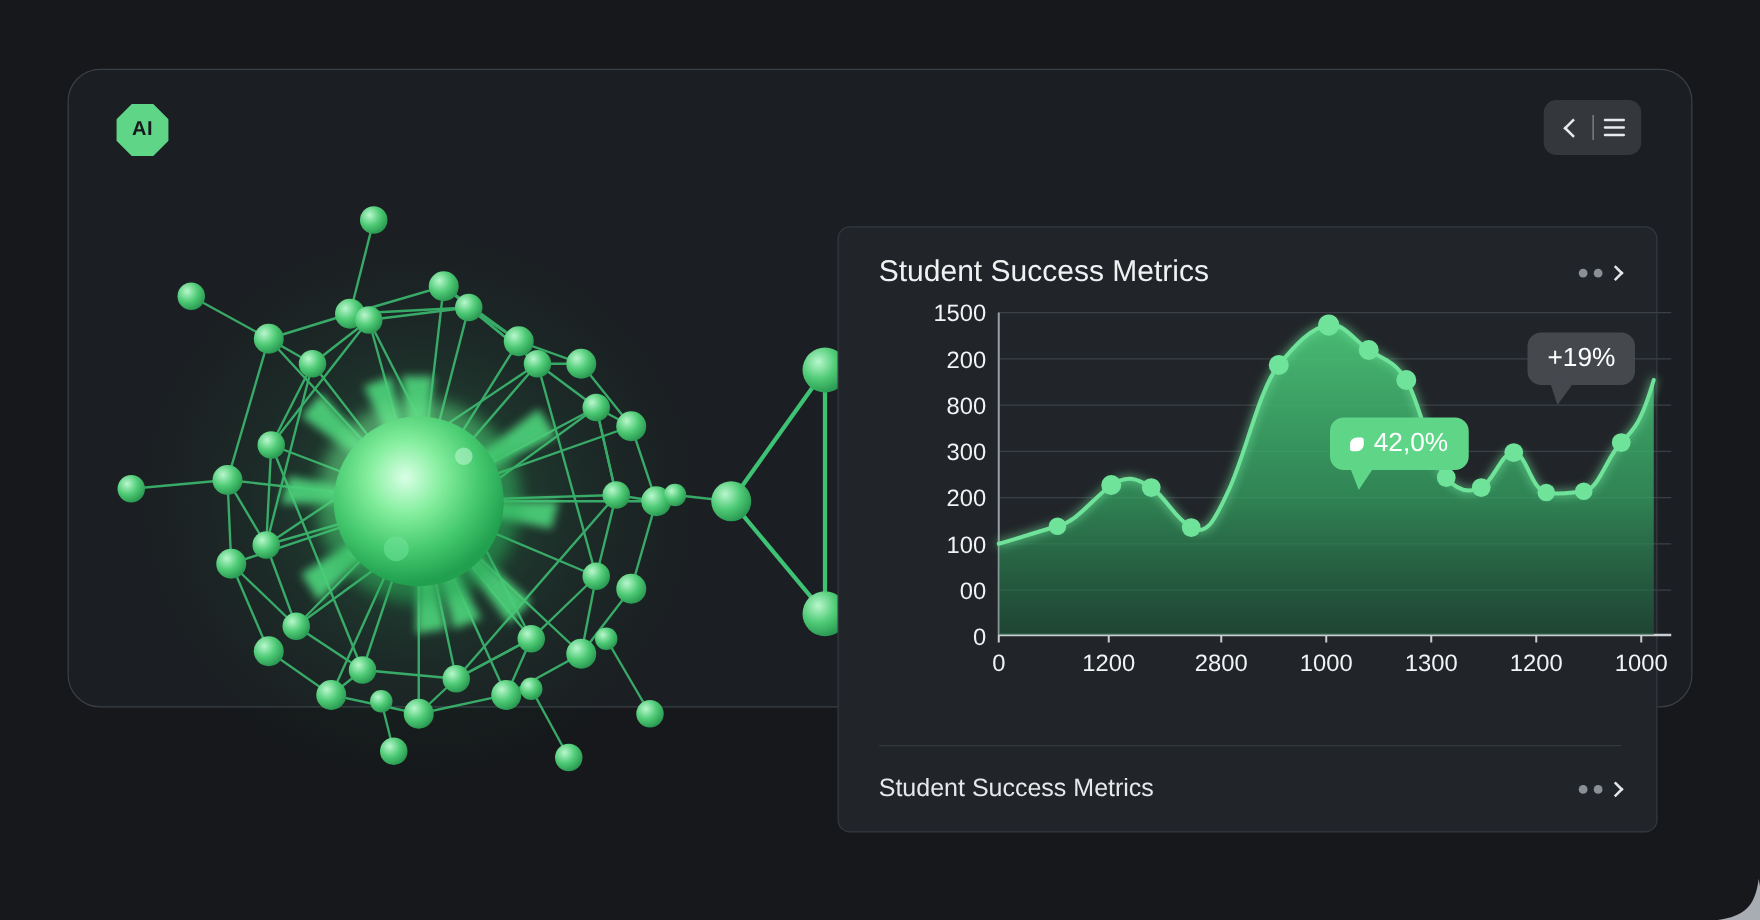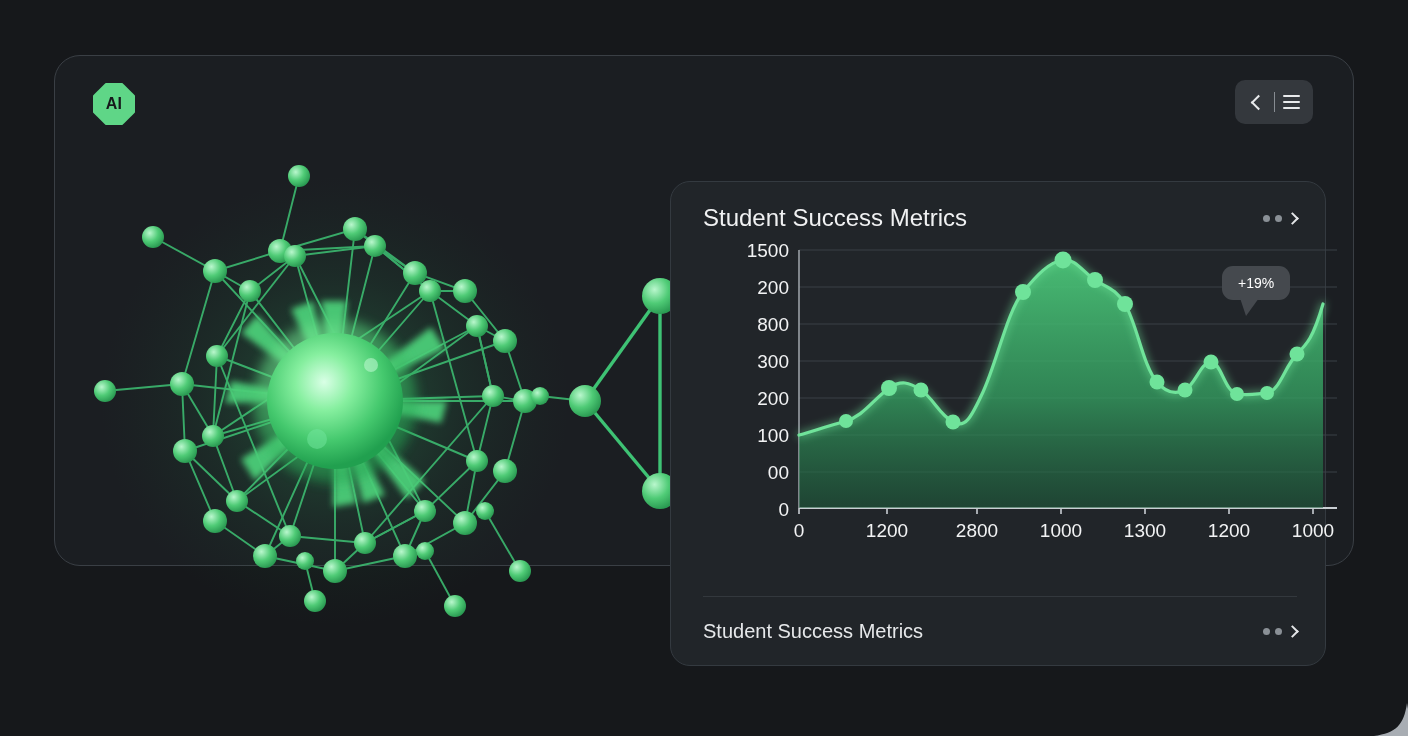--- a/index.html
+++ b/index.html
@@ -58,21 +58,21 @@
   .netwrap { position: absolute; left: 30px; top: 95px; width: 640px; height: 520px; }
   .netwrap svg { display: block; }
 
   
   .card {
     position: absolute;
     left: 615px; top: 125px;
     width: 656px; height: 485px;
     background: #212529;
     border: 1px solid #343a40;
-    border-radius: 20px;
+    border-radius: 10px;
   }
   .card-head {
     position: absolute; left: 32px; right: 28px; top: 22px;
     display: flex; align-items: center; justify-content: space-between;
   }
   .card-title { color: #f0f1f2; font-size: 24px; font-weight: 400; }
   .more { display: flex; align-items: center; gap: 5px; }
   .more .dot { width: 7px; height: 7px; border-radius: 50%; background: #8a9096; }
   .more .chev { width: 9px; height: 9px; border-top: 2px solid #e4e6e8; border-right: 2px solid #e4e6e8; transform: rotate(45deg); margin-left: 1px; }
 
@@ -86,21 +86,21 @@
   
   .chart { position: absolute; left: 0; top: 60px; width: 656px; height: 340px; text-align: center; }
   .chart svg { display: block; overflow: visible; }
 
   
   .tip {
     position: absolute;
     display: flex; align-items: center; gap: 8px;
     border-radius: 11px;
     padding: 9px 16px;
-    font-size: 14px;
+    font-size: 21px;
     white-space: nowrap;
   }
   .tip-green { background: #5fd687; color: #ffffff; left: 1064px; top: 334px; }
   .tip-green .pip { width: 11px; height: 11px; background: #ffffff; border-radius: 50% 20% 50% 20%; }
   .tip-green::after {
     content: ""; position: absolute; left: 16px; bottom: -16px;
     width: 0; height: 0;
     border-left: 7px solid transparent; border-right: 12px solid transparent;
     border-top: 18px solid #5fd687;
   }
@@ -429,18 +429,22 @@
     </div>
 
     <div class="sparkle">
       <svg width="70" height="70" viewBox="0 0 70 70">
         <path d="M35,2 C38,24 46,32 68,35 C46,38 38,46 35,68 C32,46 24,38 2,35 C24,32 32,24 35,2 Z" fill="#a8adb3"></path>
       </svg>
     </div>
 
   </div>
 
+  <div class="tip tip-green">
+    <span class="pip"></span>
+    <span>42,0%</span>
+  </div>
 
   <div class="tip tip-gray">
     <span>+19%</span>
   </div>
 
 </div>
 
 </body></html>

